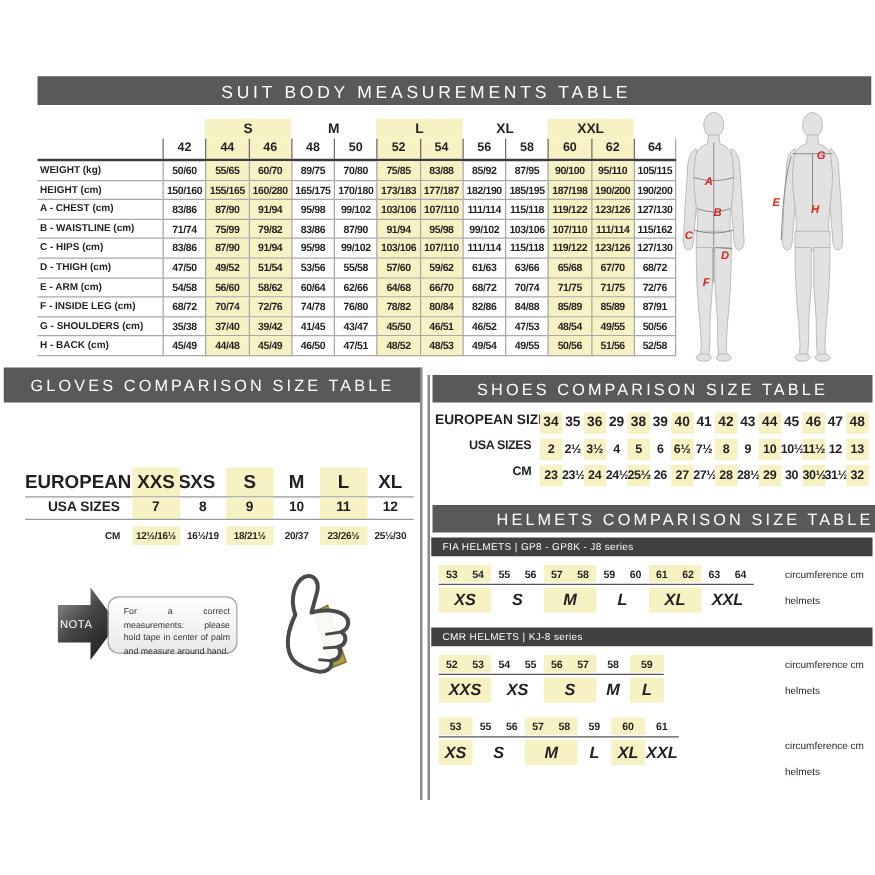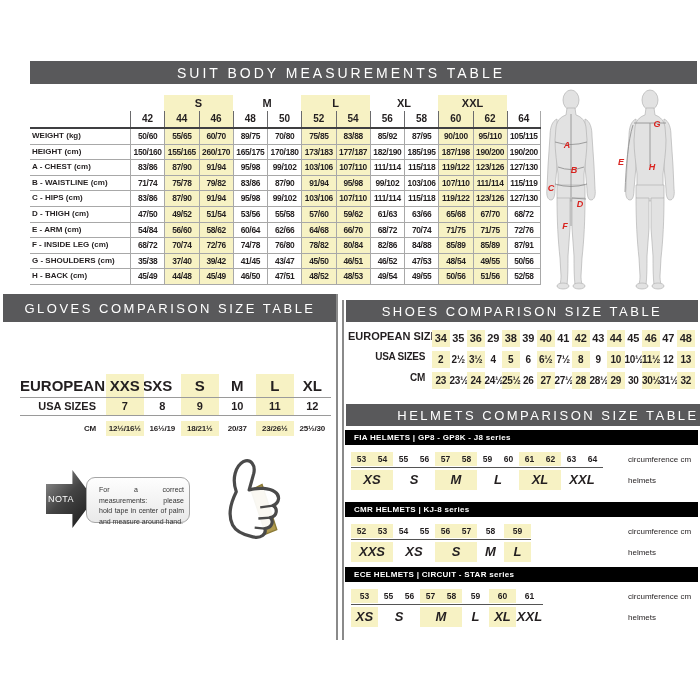--- a/index.html
+++ b/index.html
@@ -36,21 +36,21 @@
   #shoes-table{position:absolute;left:348px;top:330px;display:grid;
     grid-template-columns:84px repeat(15,17.5px);row-gap:4px}
   #shoes-table .lbl{font-weight:bold;font-size:8px;text-align:right;padding-right:7px;white-space:nowrap}
   #shoes-table .cell{font-weight:bold;text-align:center;height:17px;line-height:17px}
   #shoes-table .r0{font-size:11px}
   #shoes-table .r1{font-size:10px;letter-spacing:-.3px}
   #shoes-table .r2{font-size:10px;letter-spacing:-.3px}
   
   .hseries{position:absolute;left:345px;width:353px;height:72px}
   #hs0{top:430px}#hs1{top:502px}#hs2{top:567px}
-  .hbar{height:15px;line-height:15px;background:#000000;color:#fff;font-size:8px;font-weight:bold;
+  .hbar{height:15px;line-height:15px;background:#404040;color:#fff;font-size:8px;font-weight:normal;
     padding-left:9px;letter-spacing:.3px;white-space:nowrap}
   .hcirc{margin:7px 0 0 6px;display:flex;width:max-content;border-bottom:1px solid #555;padding-bottom:1px}
   .hgroup{display:flex;height:14px}
   .hnum{font-size:8.5px;font-weight:bold;flex:1;text-align:center;line-height:14px}
   .hsizes{margin:2px 0 0 6px;display:flex}
   .hsize{height:20px;line-height:20px;font-size:13px;font-weight:bold;font-style:italic;text-align:center}
   .hside-circ{position:absolute;left:283px;top:25px;font-size:8px}
   .hside-helm{position:absolute;left:283px;top:46px;font-size:8px}
   
   #gloves-right-border{position:absolute;left:336px;top:294px;width:1.5px;height:346px;background:#8a8a8a}
@@ -103,21 +103,21 @@
     <div class="st-cell hl">75/85</div>
     <div class="st-cell hl">83/88</div>
     <div class="st-cell">85/92</div>
     <div class="st-cell">87/95</div>
     <div class="st-cell hl">90/100</div>
     <div class="st-cell hl">95/110</div>
     <div class="st-cell last">105/115</div>
     <div class="st-label">HEIGHT (cm)</div>
     <div class="st-cell">150/160</div>
     <div class="st-cell hl">155/165</div>
-    <div class="st-cell hl">260/170</div>
+    <div class="st-cell hl">160/280</div>
     <div class="st-cell">165/175</div>
     <div class="st-cell">170/180</div>
     <div class="st-cell hl">173/183</div>
     <div class="st-cell hl">177/187</div>
     <div class="st-cell">182/190</div>
     <div class="st-cell">185/195</div>
     <div class="st-cell hl">187/198</div>
     <div class="st-cell hl">190/200</div>
     <div class="st-cell last">190/200</div>
     <div class="st-label">A - CHEST (cm)</div>
@@ -128,31 +128,31 @@
     <div class="st-cell">99/102</div>
     <div class="st-cell hl">103/106</div>
     <div class="st-cell hl">107/110</div>
     <div class="st-cell">111/114</div>
     <div class="st-cell">115/118</div>
     <div class="st-cell hl">119/122</div>
     <div class="st-cell hl">123/126</div>
     <div class="st-cell last">127/130</div>
     <div class="st-label">B - WAISTLINE (cm)</div>
     <div class="st-cell">71/74</div>
-    <div class="st-cell hl">75/78</div>
+    <div class="st-cell hl">75/99</div>
     <div class="st-cell hl">79/82</div>
     <div class="st-cell">83/86</div>
     <div class="st-cell">87/90</div>
     <div class="st-cell hl">91/94</div>
     <div class="st-cell hl">95/98</div>
     <div class="st-cell">99/102</div>
     <div class="st-cell">103/106</div>
     <div class="st-cell hl">107/110</div>
     <div class="st-cell hl">111/114</div>
-    <div class="st-cell last">115/119</div>
+    <div class="st-cell last">115/162</div>
     <div class="st-label">C - HIPS (cm)</div>
     <div class="st-cell">83/86</div>
     <div class="st-cell hl">87/90</div>
     <div class="st-cell hl">91/94</div>
     <div class="st-cell">95/98</div>
     <div class="st-cell">99/102</div>
     <div class="st-cell hl">103/106</div>
     <div class="st-cell hl">107/110</div>
     <div class="st-cell">111/114</div>
     <div class="st-cell">115/118</div>
@@ -166,21 +166,21 @@
     <div class="st-cell">53/56</div>
     <div class="st-cell">55/58</div>
     <div class="st-cell hl">57/60</div>
     <div class="st-cell hl">59/62</div>
     <div class="st-cell">61/63</div>
     <div class="st-cell">63/66</div>
     <div class="st-cell hl">65/68</div>
     <div class="st-cell hl">67/70</div>
     <div class="st-cell last">68/72</div>
     <div class="st-label">E - ARM (cm)</div>
-    <div class="st-cell">54/84</div>
+    <div class="st-cell">54/58</div>
     <div class="st-cell hl">56/60</div>
     <div class="st-cell hl">58/62</div>
     <div class="st-cell">60/64</div>
     <div class="st-cell">62/66</div>
     <div class="st-cell hl">64/68</div>
     <div class="st-cell hl">66/70</div>
     <div class="st-cell">68/72</div>
     <div class="st-cell">70/74</div>
     <div class="st-cell hl">71/75</div>
     <div class="st-cell hl">71/75</div>
@@ -434,23 +434,20 @@
       <div class="hsize hl" style="width: 42px;">XXS</div>
       <div class="hsize" style="width: 42px;">XS</div>
       <div class="hsize hl" style="width: 42px;">S</div>
       <div class="hsize" style="width: 27px;">M</div>
       <div class="hsize hl" style="width: 27px;">L</div>
     </div>
   <span class="hside-circ">circumference cm</span>
   <span class="hside-helm">helmets</span>
 </div>
 <div class="hseries" id="hs2">
-  <div class="hbar">
-    <span>ECE HELMETS  |  CIRCUIT - STAR series</span>
-  </div>
   <div class="hcirc">
       <div class="hgroup hl" style="width: 27px;">
         <div class="hnum">53</div>
       </div>
       <div class="hgroup" style="width: 42px;">
         <div class="hnum">55</div>
         <div class="hnum">56</div>
       </div>
       <div class="hgroup hl" style="width: 42px;">
         <div class="hnum">57</div>

